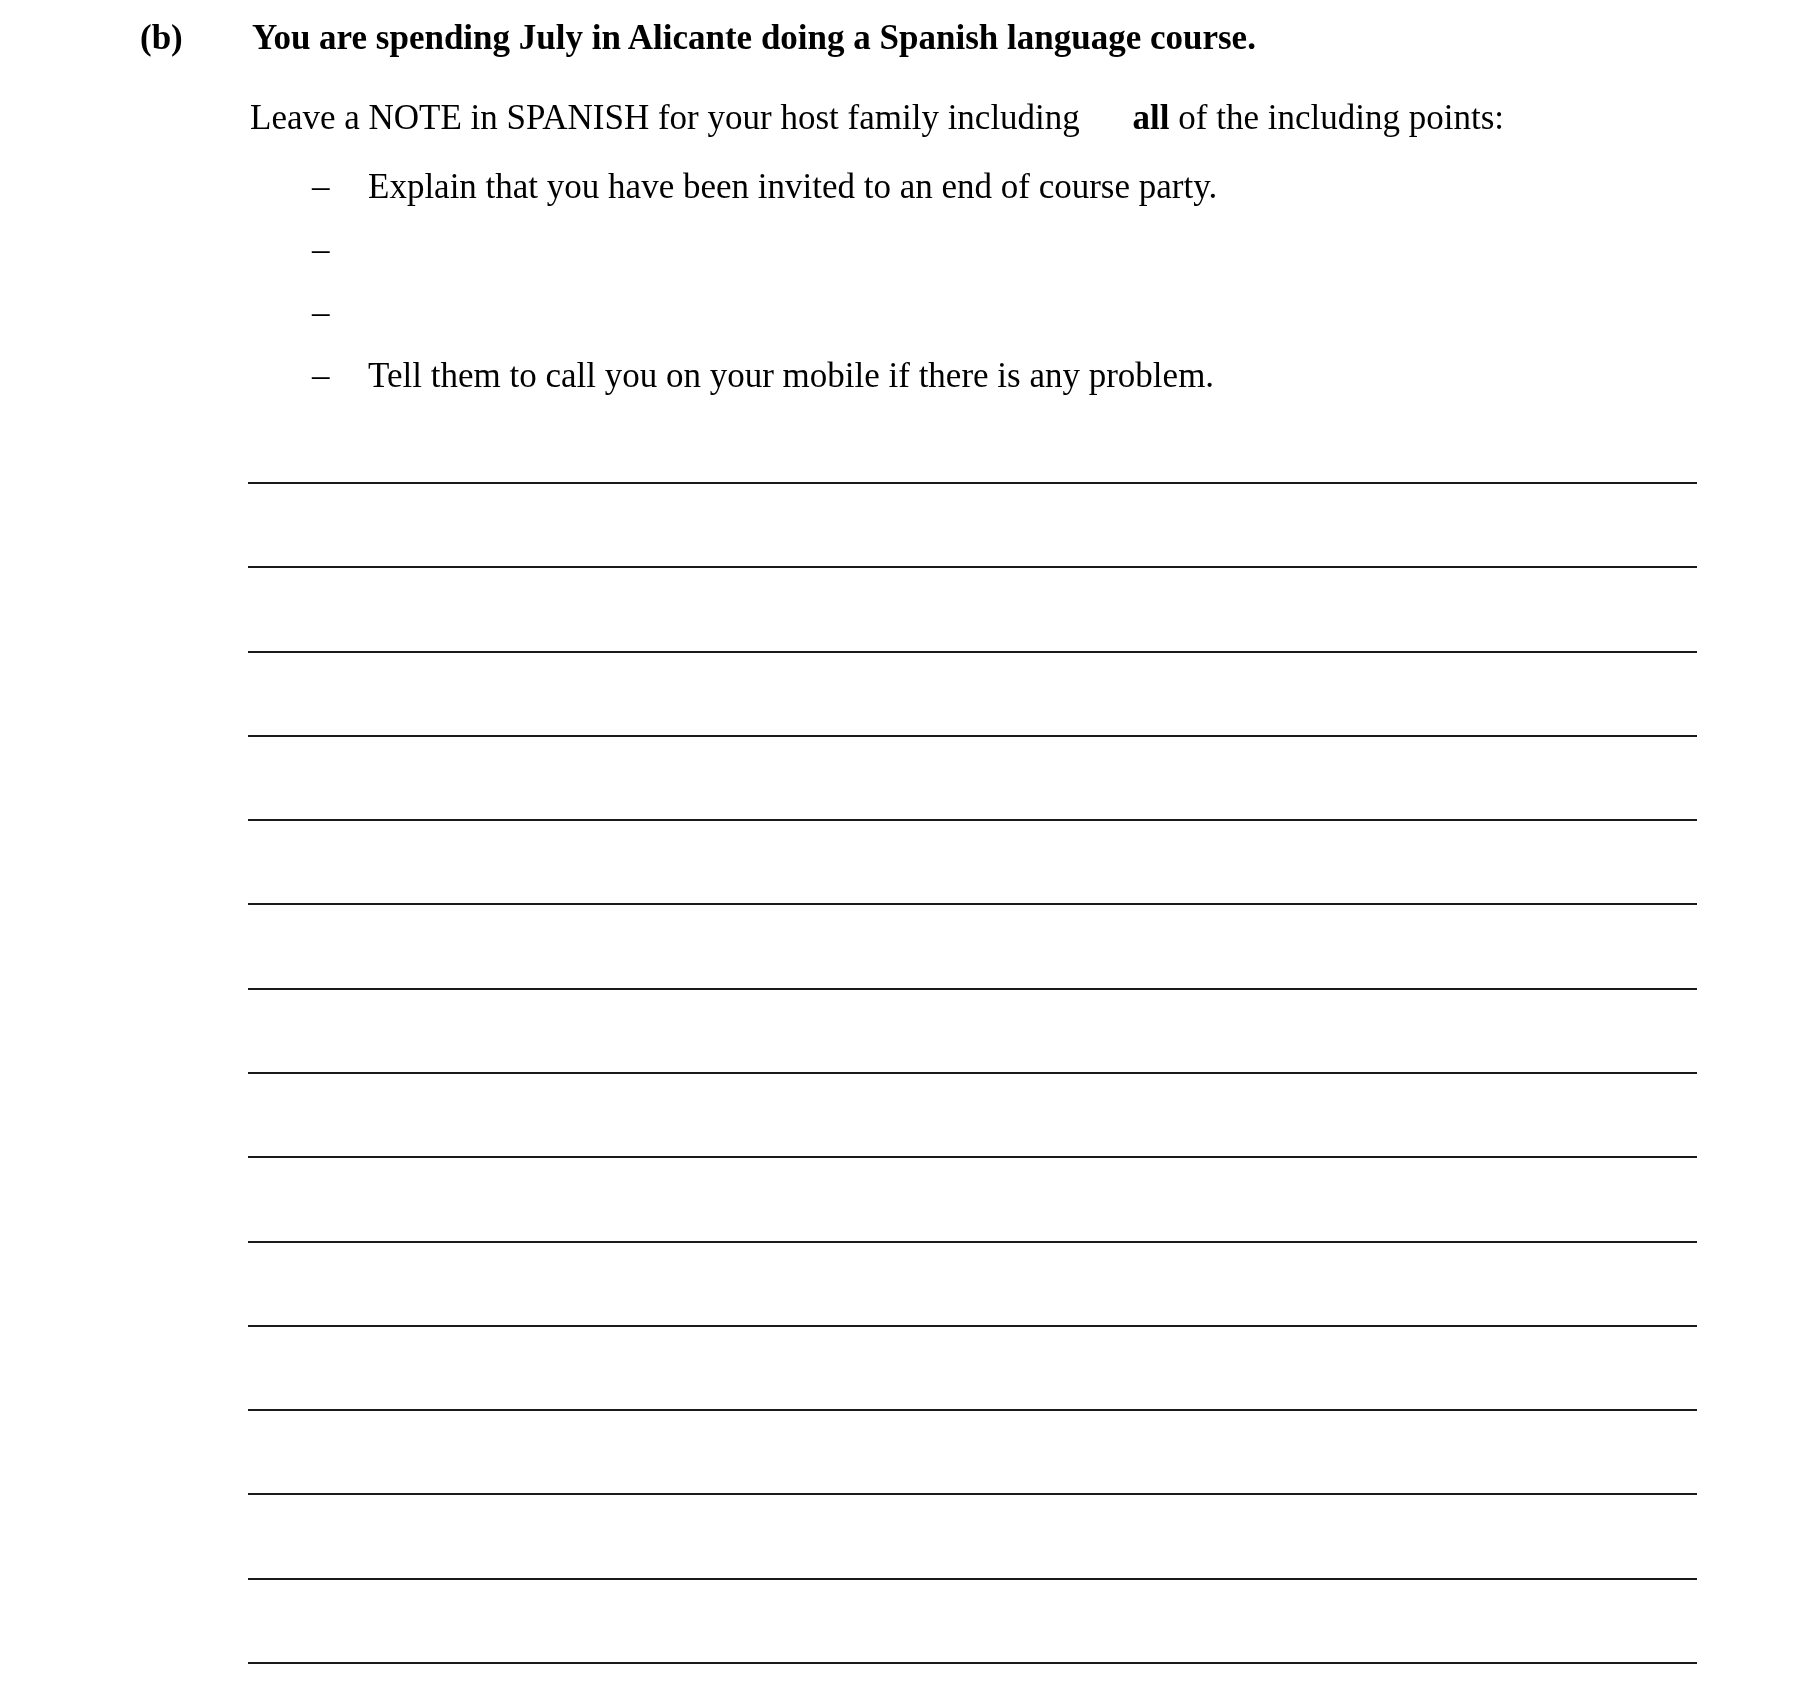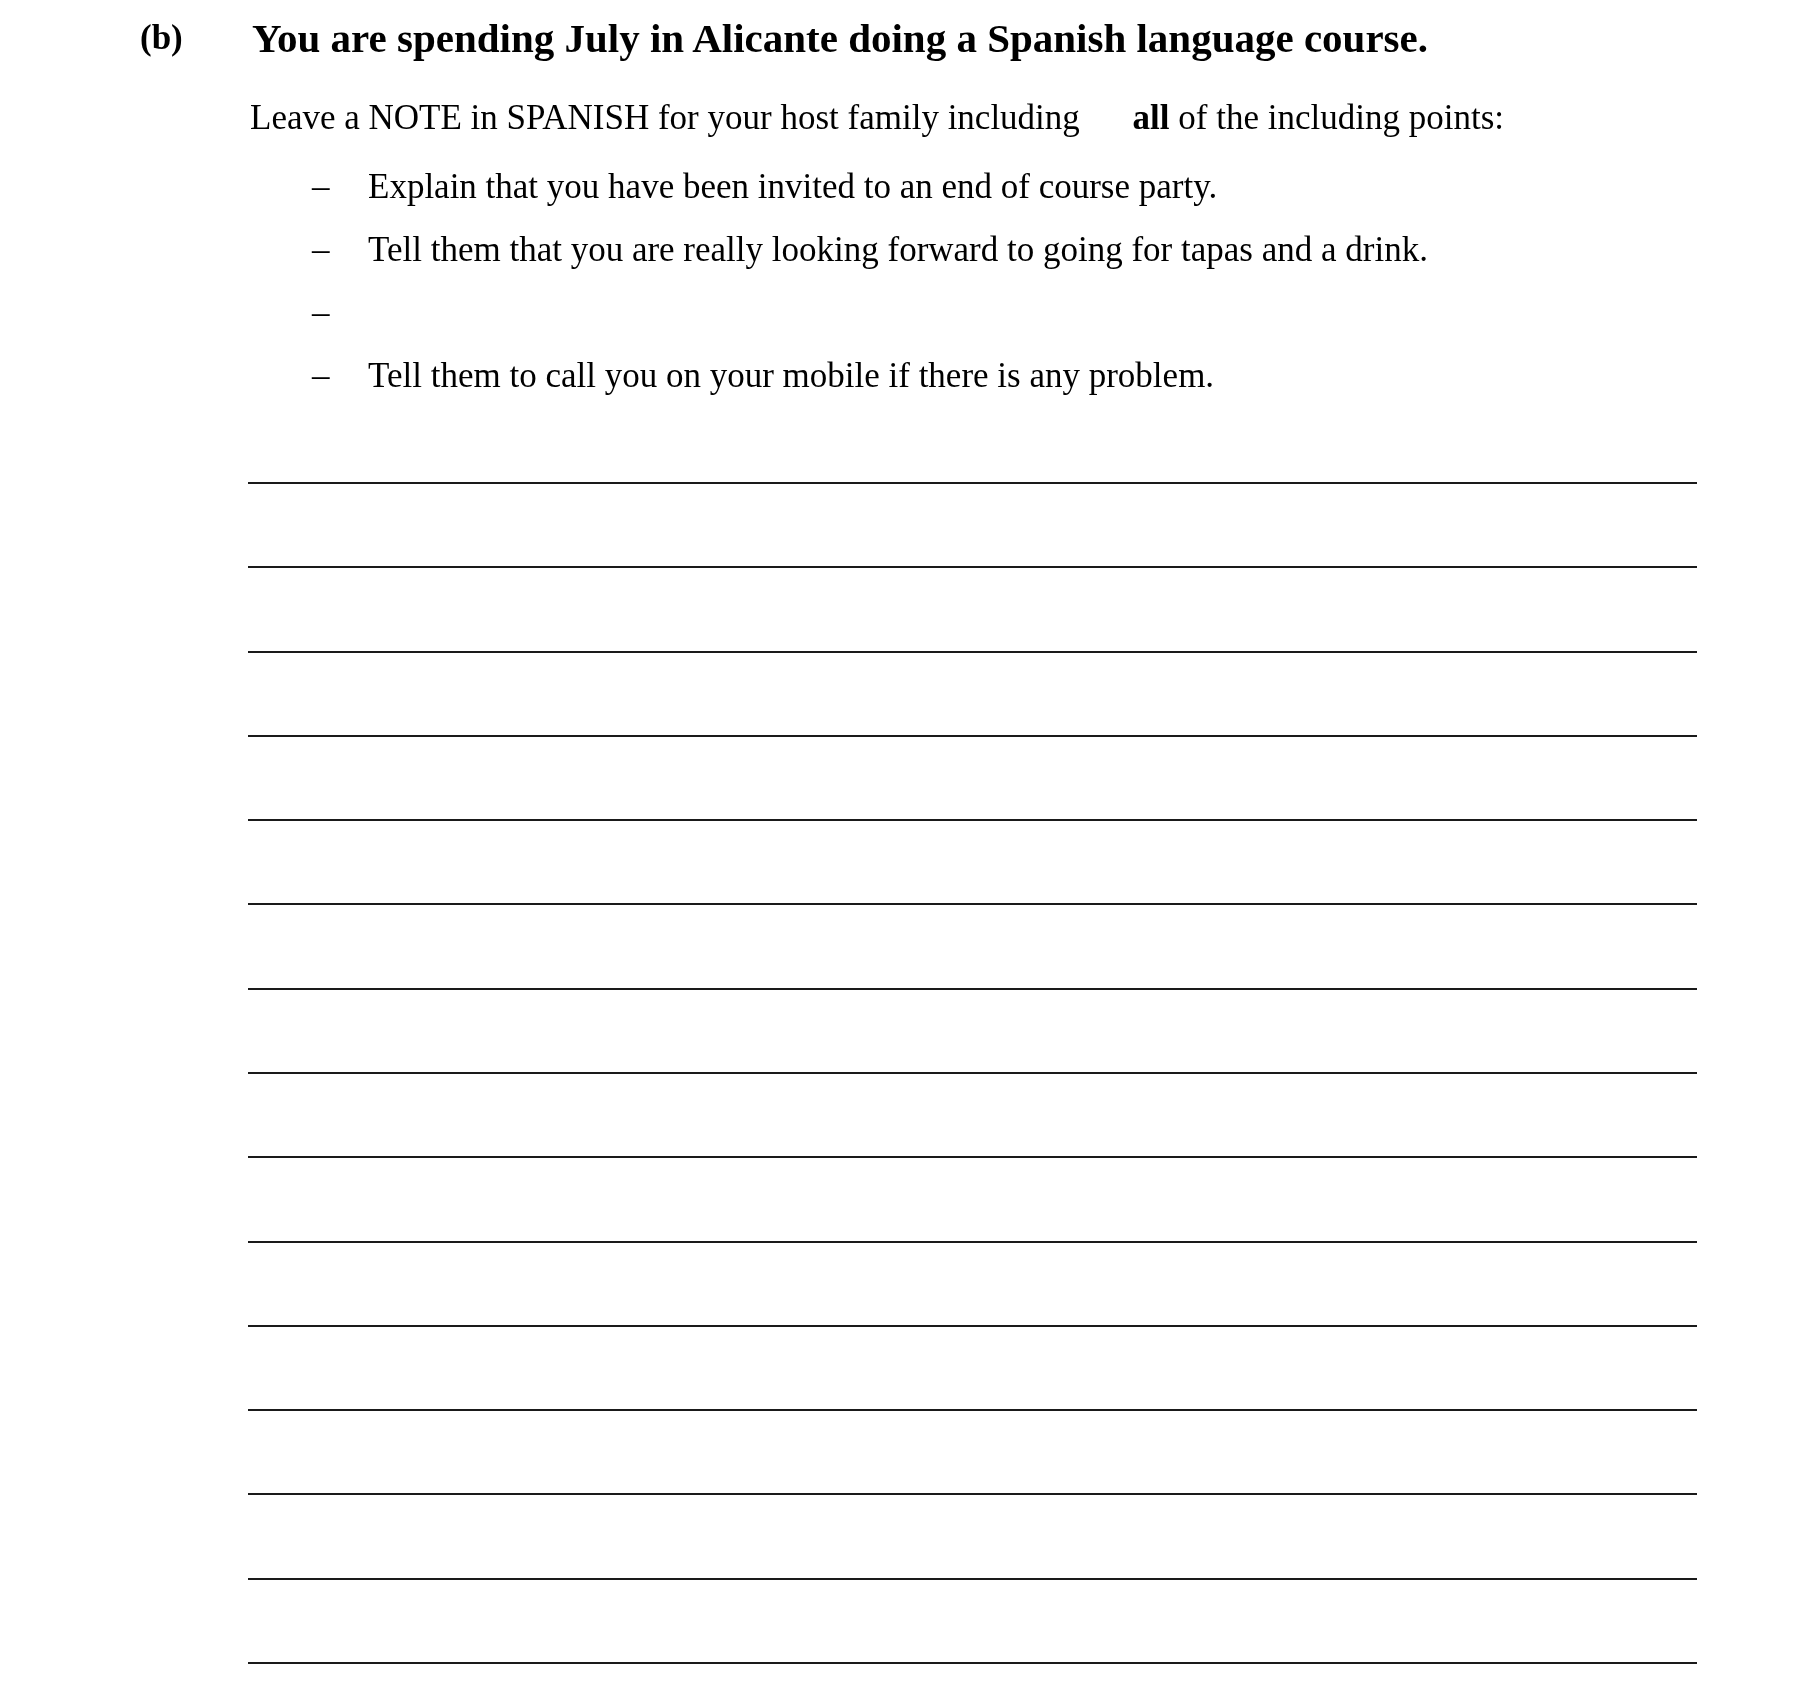--- a/index.html
+++ b/index.html
@@ -19,21 +19,21 @@
     .label {
       left: 140px;
       top: 14px;
       font-size: 35px;
       font-weight: bold;
       line-height: 48px;
     }
     .heading {
       left: 252px;
       top: 14px;
-      font-size: 41px;
+      font-size: 35px;
       font-weight: bold;
       line-height: 48px;
     }
     .instruction {
       left: 250px;
       top: 96px;
       font-size: 35px;
       line-height: 44px;
     }
     .instruction b { font-weight: bold; margin-left: 44px; }
@@ -87,21 +87,20 @@
 
 <div class="abs instruction"><span>Leave a NOTE in SPANISH for your host family including </span><b>all</b><span> of the including points:</span></div>
 
 <ul class="bullets">
   <li class="bullet" style="top:165px">
     <span class="dash">–</span>
     <span class="text">Explain that you have been invited to an end of course party.</span>
   </li>
   <li class="bullet" style="top:228px">
     <span class="dash">–</span>
-    <span class="text">Tell them that you are really looking forward to going for tapas and a drink.</span>
   </li>
   <li class="bullet" style="top:291px">
     <span class="dash">–</span>
   </li>
   <li class="bullet" style="top:354px">
     <span class="dash">–</span>
     <span class="text">Tell them to call you on your mobile if there is any problem.</span>
   </li>
 </ul>
 

